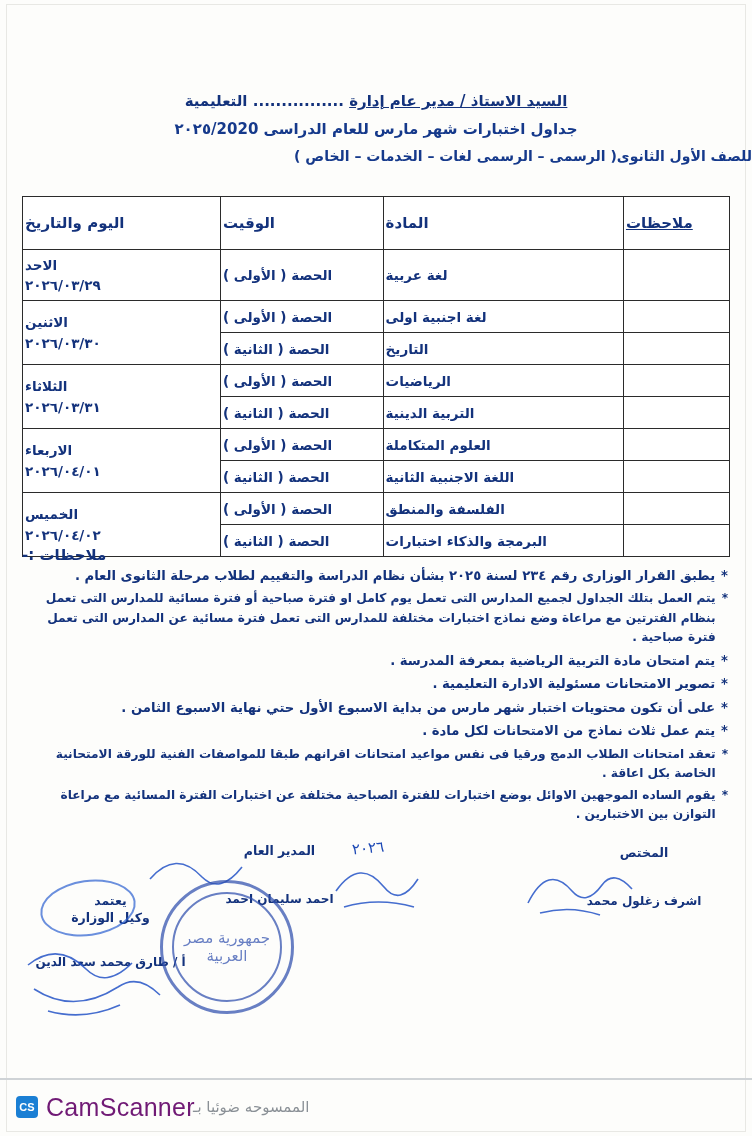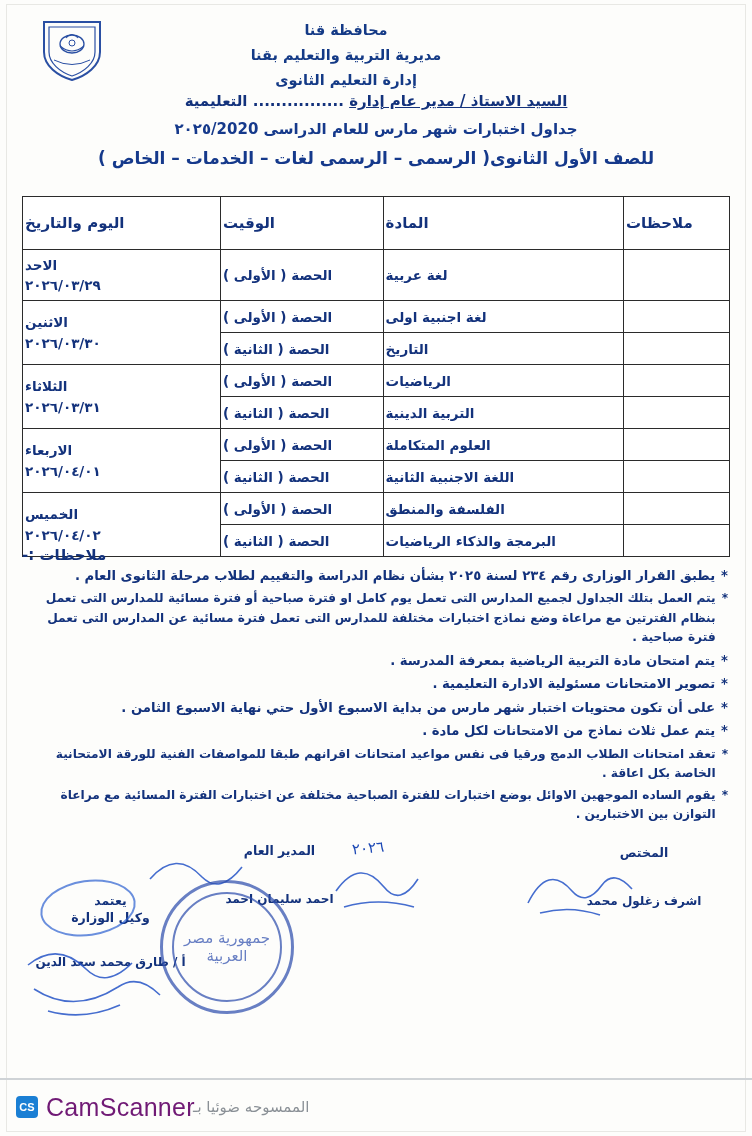--- a/index.html
+++ b/index.html
@@ -50,21 +50,21 @@
   }
   .addr .u{ text-decoration:underline; }
   .addr .dots{letter-spacing:1px;}
   .addr .tail{font-weight:700;}
   .title1{
     position:absolute;top:120px;left:0;right:0;
     text-align:center;font-size:15px;font-weight:600;color:#15398b;
   }
   .title2{
     position:absolute;top:148px;left:0;right:0;
-    text-align:center;font-size:17px;font-weight:700;color:#15398b;
+    font-size:14px;font-weight:700;color:#15398b;
   }
   
   table.sched{
     position:absolute;
     top:196px;right:22px;
     width:708px;
     border-collapse:collapse;
     background:#fff;
   }
   table.sched td,table.sched th{
@@ -73,21 +73,21 @@
     color:#13327c;
     font-size:13.5px;
     padding:3px 2px;
     font-weight:600;
   }
   table.sched thead th{
     height:46px;
     font-size:15px;
     font-weight:700;
   }
-  .c-notes{width:15%;}
+  .c-notes{width:15%;text-decoration:underline;}
   .c-subject{width:34%;}
   .c-time{width:23%;margin-left:33px;}
   .c-day{width:28%;}
   td.daycell{
     font-size:13.5px;
     line-height:1.5;
     font-weight:700;
   }
   td.daycell .dn{display:block;}
   td.daycell .dd{display:block;}
@@ -182,38 +182,20 @@
   .hr-top{
     position:absolute;left:0;right:0;top:0;height:2px;background:#cfd3d6;
   }
 </style>
 </head>
 <body>
 
 <div class="page">
   <div class="scan-edge"></div>
 
-  <div class="header">
-    <div class="logo">
-      <svg width="72" height="66" viewBox="0 0 72 66">
-        <path d="M8 6 h56 v30 c0 14 -14 24 -28 28 C22 60 8 50 8 36 Z" fill="none" stroke="#2a4fa3" stroke-width="2"></path>
-        <path d="M13 11 h46 v25 c0 11 -11 20 -23 24 C24 56 13 47 13 36 Z" fill="none" stroke="#2a4fa3" stroke-width="1.2"></path>
-        <ellipse cx="36" cy="28" rx="12" ry="9" fill="none" stroke="#2a4fa3" stroke-width="1.3"></ellipse>
-        <path d="M24 30 q12 10 24 0" fill="none" stroke="#2a4fa3" stroke-width="1.1"></path>
-        <path d="M30 22 q6 -7 12 0" fill="none" stroke="#2a4fa3" stroke-width="1.1"></path>
-        <circle cx="36" cy="27" r="3" fill="none" stroke="#2a4fa3" stroke-width="1"></circle>
-        <path d="M18 44 q18 9 36 0" fill="none" stroke="#2a4fa3" stroke-width="1"></path>
-      </svg>
-    </div>
-    <div class="head-lines">
-      <div>محافظة قنا</div>
-      <div>مديرية التربية والتعليم بقنا</div>
-      <div>إدارة التعليم الثانوى</div>
-    </div>
-  </div>
 
   <div class="addr">
     <span class="u">السيد الاستاذ / مدير عام إدارة</span>
     <span class="dots">................</span>
     <span class="tail">التعليمية</span>
   </div>
 
   <div class="title1">جداول اختبارات شهر مارس للعام الدراسى ٢٠٢٥/2020</div>
   <div class="title2">للصف الأول الثانوى( الرسمى – الرسمى لغات – الخدمات – الخاص )</div>
 
@@ -282,21 +264,21 @@
           <td class="c-notes"></td>
           <td class="c-subject">الفلسفة والمنطق</td>
           <td class="c-time">الحصة ( الأولى )</td>
           <td class="c-day daycell" rowspan="2">
             <span class="dn">الخميس</span>
             <span class="dd">٢٠٢٦/٠٤/٠٢</span>
           </td>
         </tr>
         <tr>
           <td class="c-notes"></td>
-          <td class="c-subject">البرمجة والذكاء الرياضيات</td>
+          <td class="c-subject">البرمجة والذكاء اختبارات</td>
           <td class="c-time">الحصة ( الثانية )</td>
         </tr>
       </tbody>
   </table>
 
   <div class="notes-head">ملاحظات :-</div>
   <div class="notes" id="notes-list">
       <div class="note">
         <span class="star">*</span>
         <span class="txt">يطبق القرار الوزارى رقم ٢٣٤ لسنة ٢٠٢٥ بشأن نظام الدراسة والتقييم لطلاب مرحلة الثانوى العام .</span>

